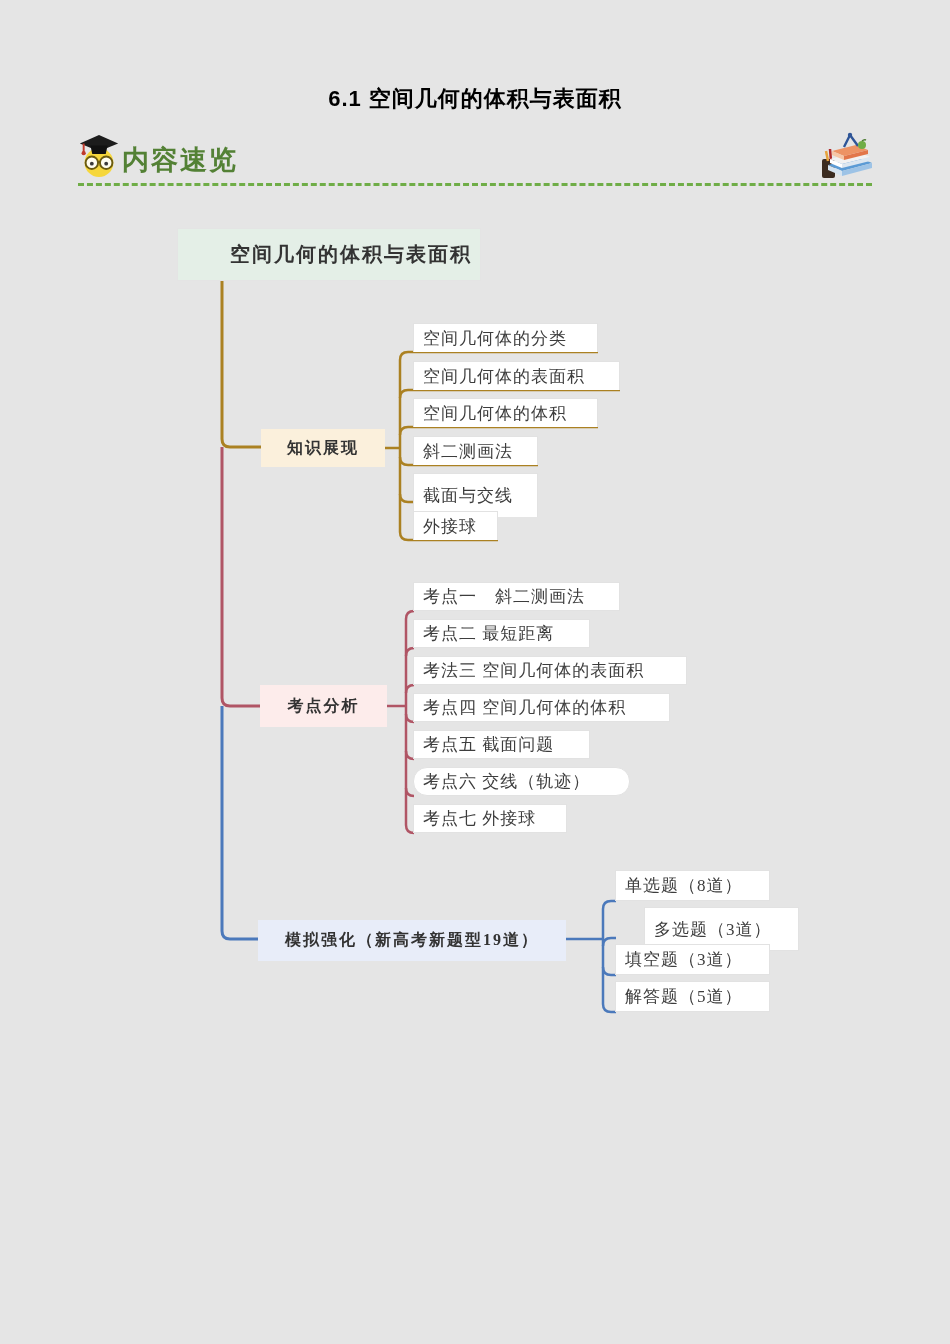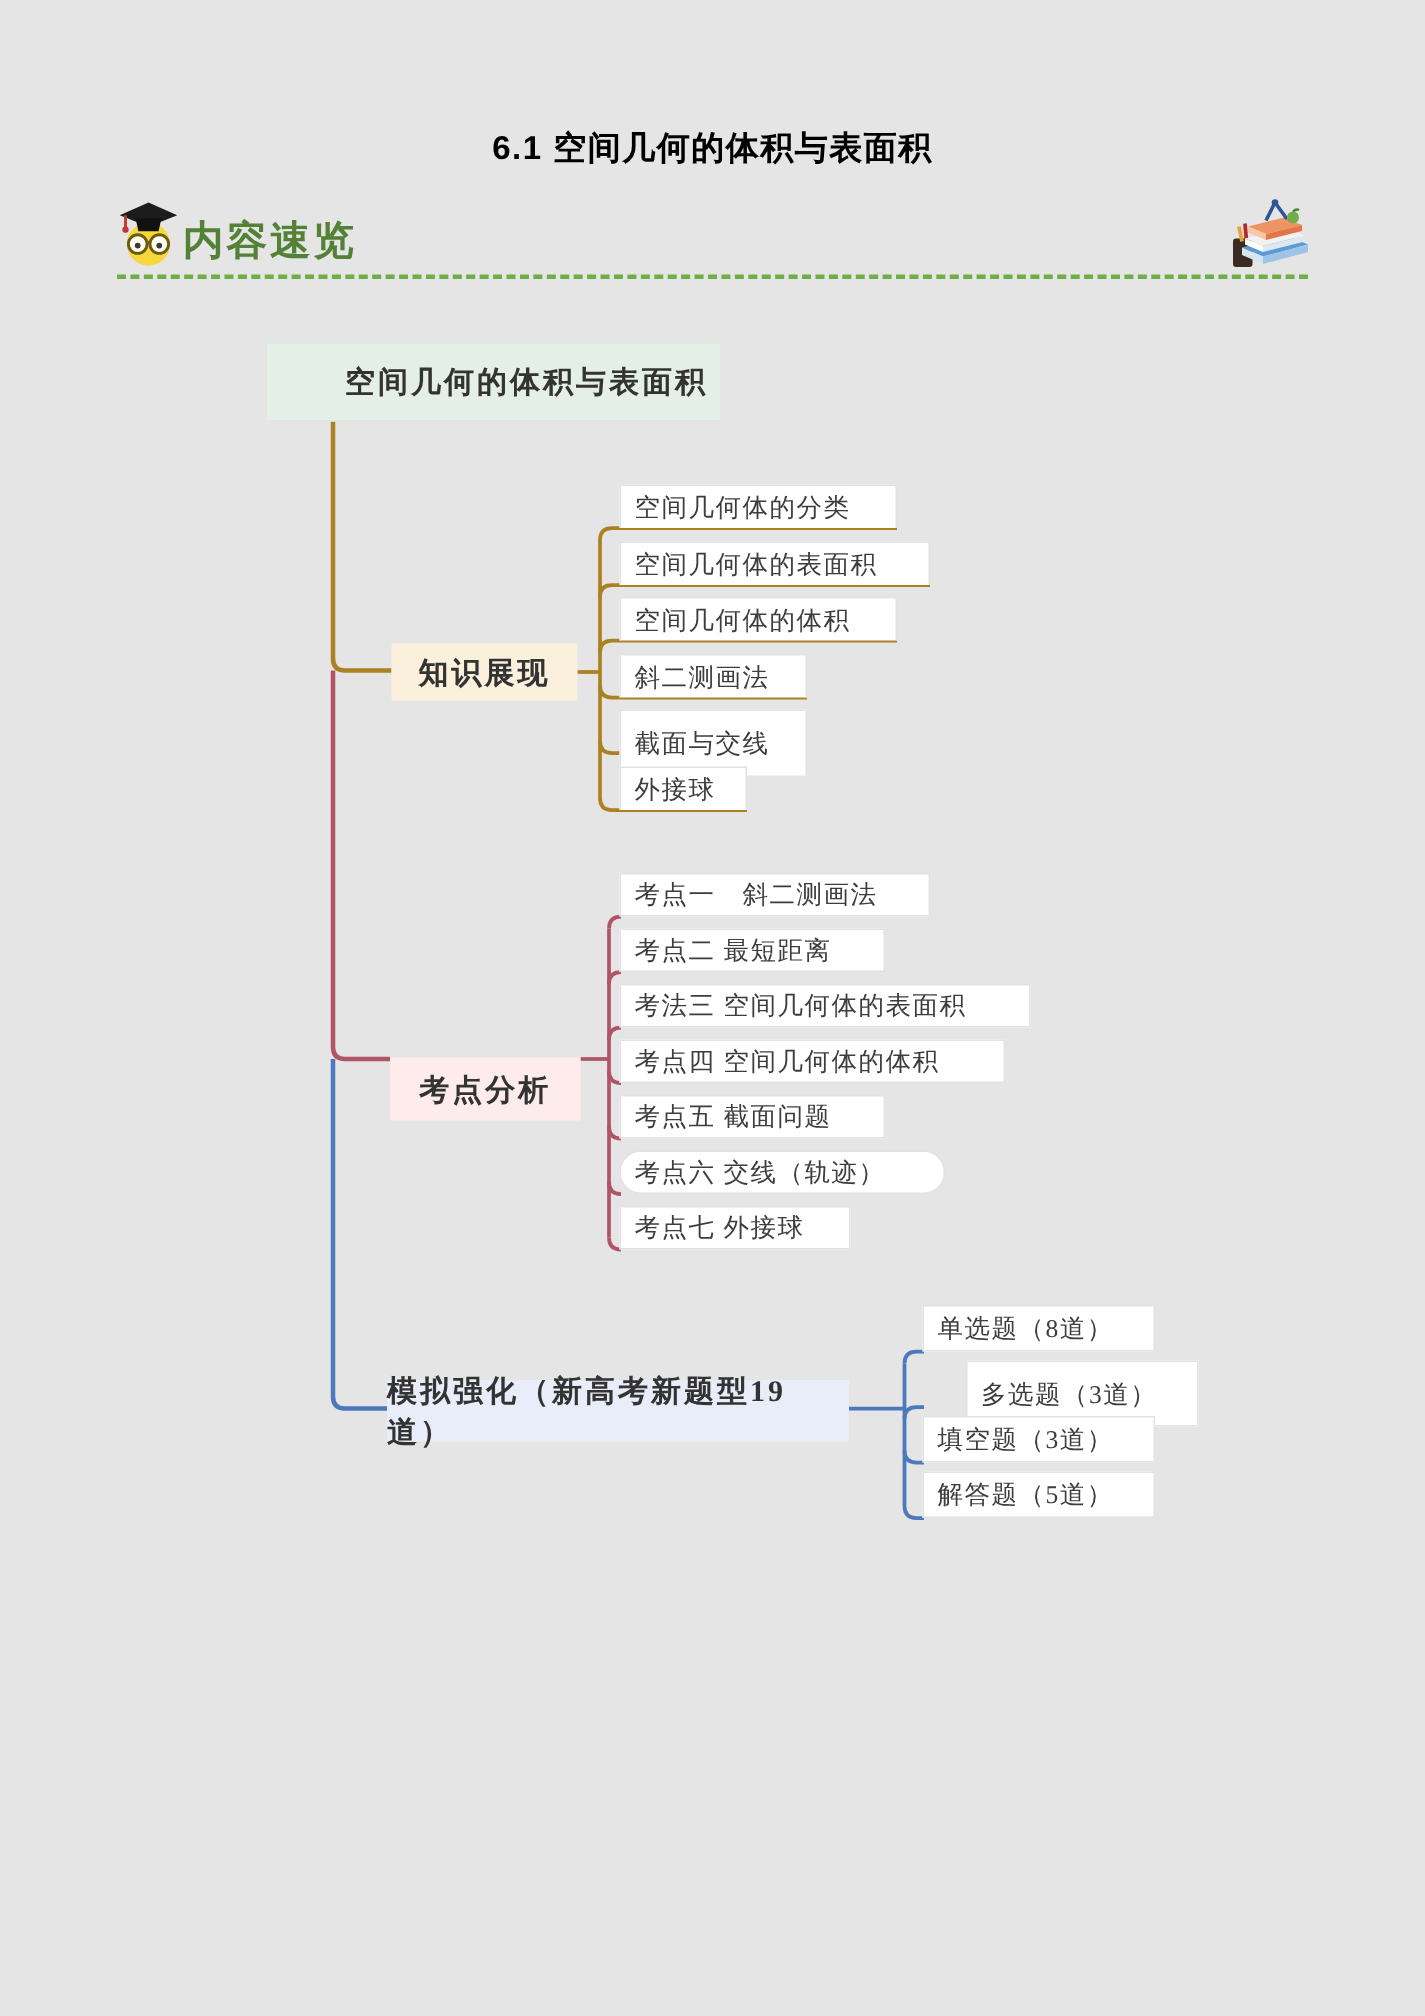--- a/index.html
+++ b/index.html
@@ -14,23 +14,23 @@
         letter-spacing:2px;}
   .banner-dash{position:absolute;left:78px;top:183px;width:794px;height:0;
         border-top:3px dashed #6fad47;}
   .icon-abs{position:absolute;}
   
   .node{position:absolute;box-sizing:border-box;display:flex;align-items:center;
         color:#333;letter-spacing:1.5px;}
   .node-center{justify-content:center;}
   .root-node{background:#e4efe7;border:1px solid #e4e4e4;font-size:20px;font-weight:bold;
         letter-spacing:2px;}
-  .branch-node{font-size:20px;font-weight:bold;letter-spacing:2px;}
+  .branch-node{font-size:16px;font-weight:bold;letter-spacing:2px;}
   .b-knowledge{background:#fbf0dc;}
-  .b-exam{background:#fdeceb;margin-top:20px;}
+  .b-exam{background:#fdeceb;}
   .b-practice{background:#e8edf9;}
   .leaf{background:#ffffff;border:1px solid #e2e2e2;font-size:17px;color:#3d3d3d;
         padding-left:9px;letter-spacing:1px;}
   .leaf-underline{border-bottom:none;}
   svg.connectors{position:absolute;left:0;top:0;pointer-events:none;}
 </style>
 </head>
 <body>
 
 <div class="page">

